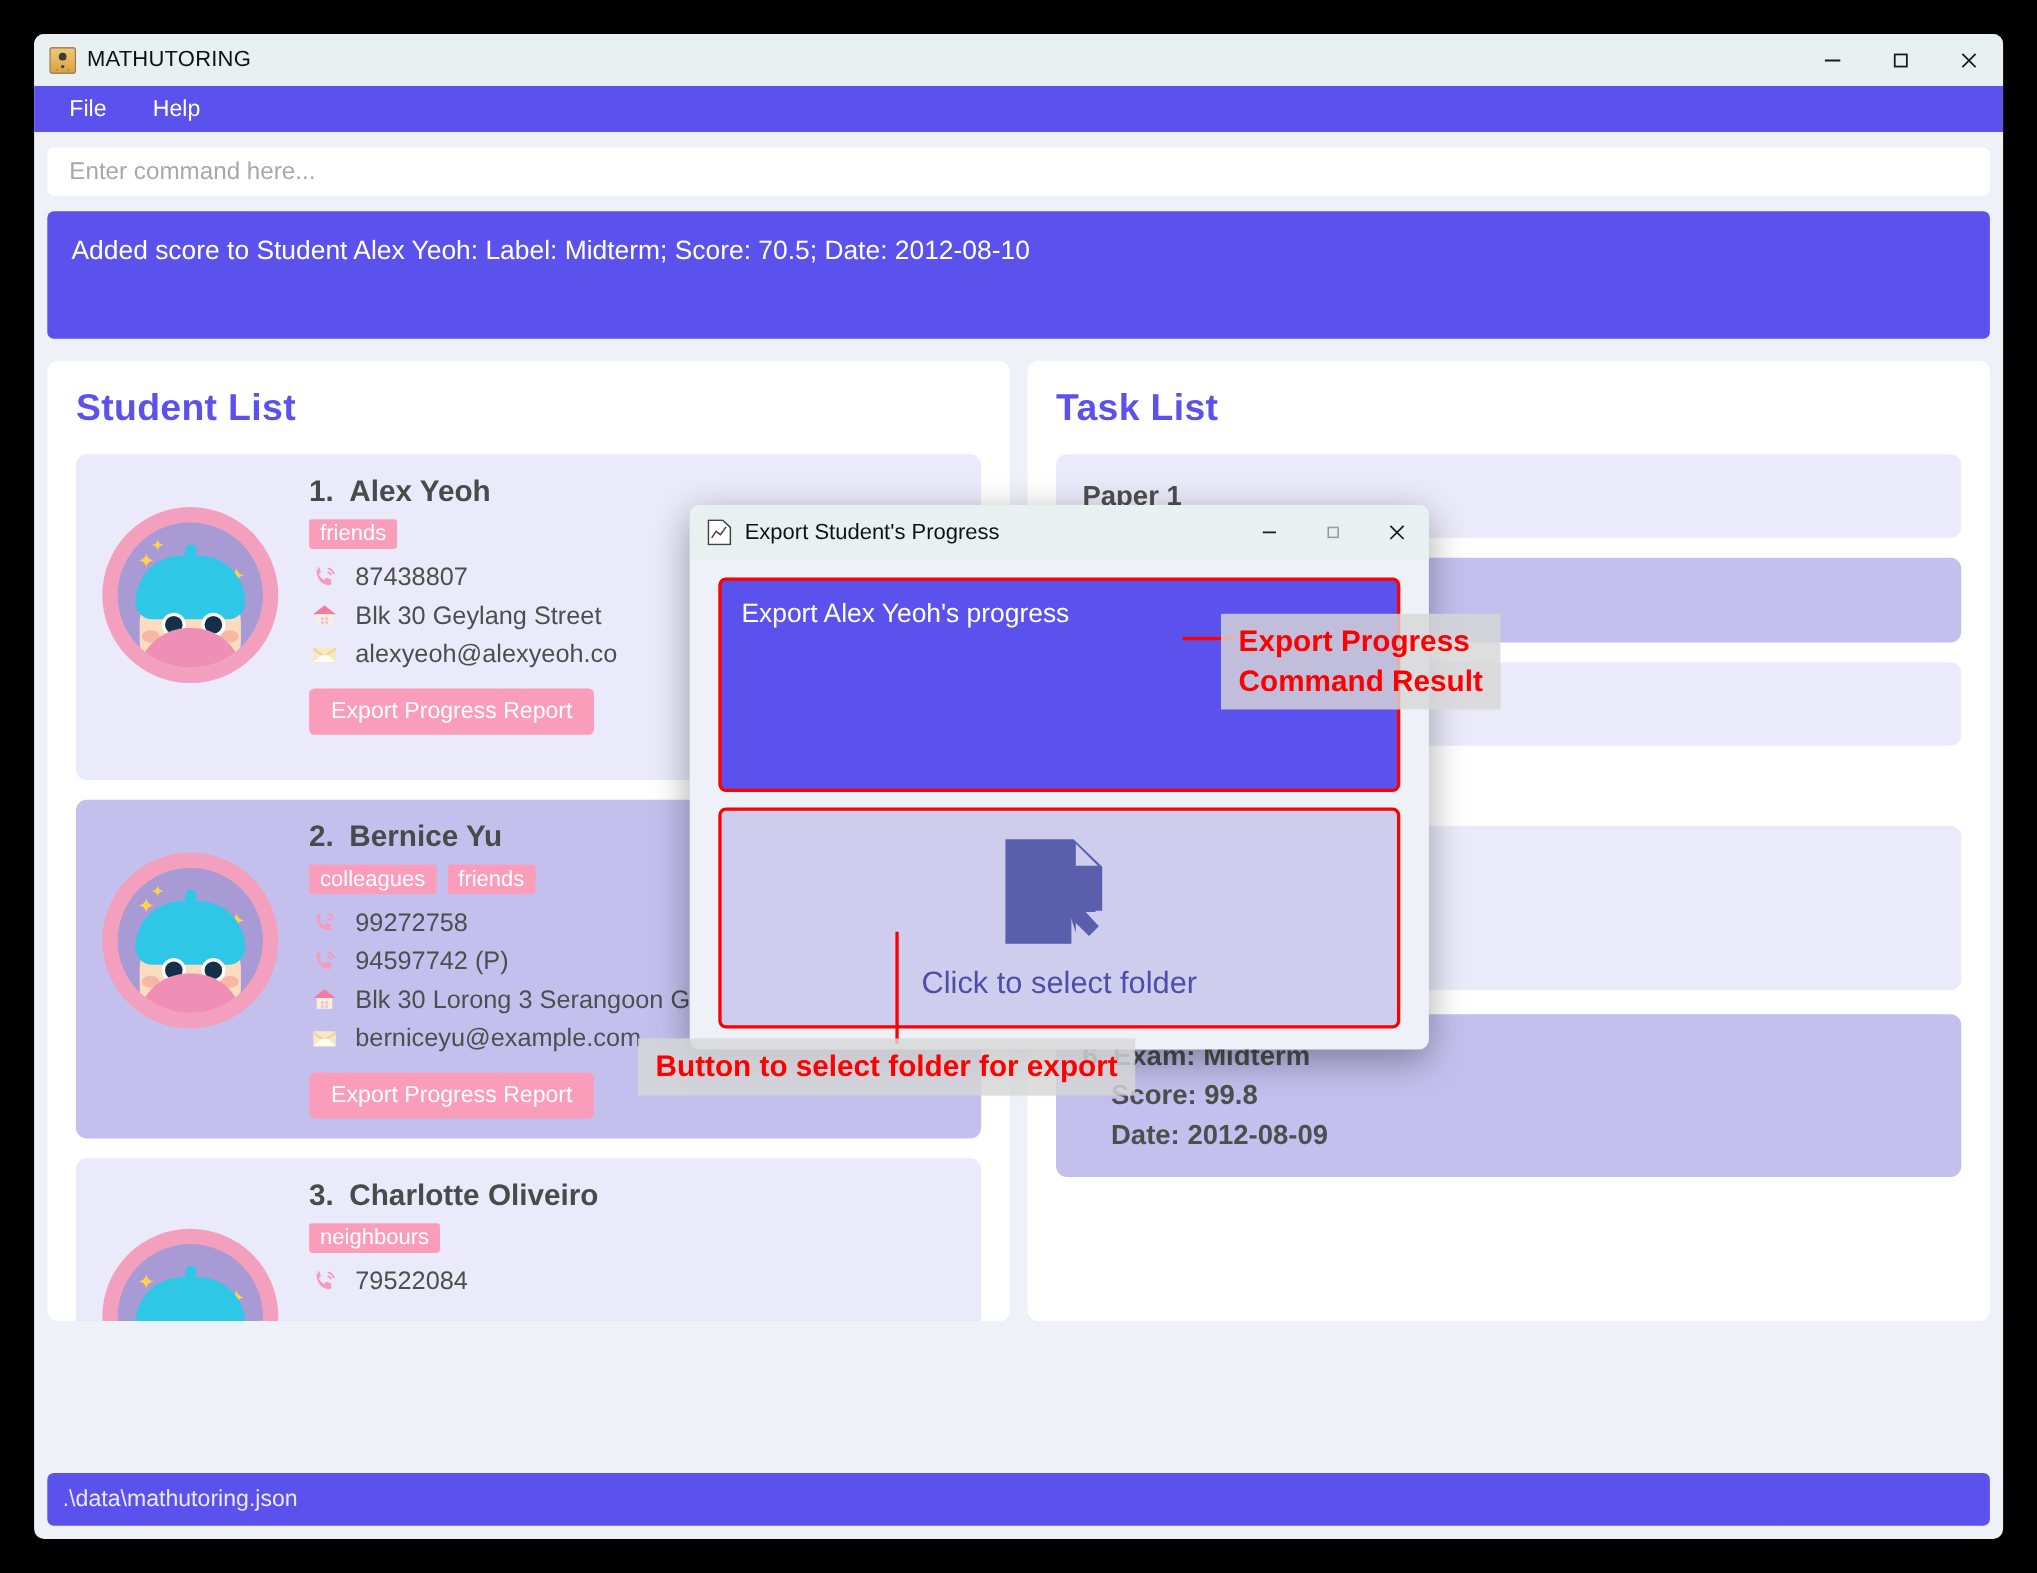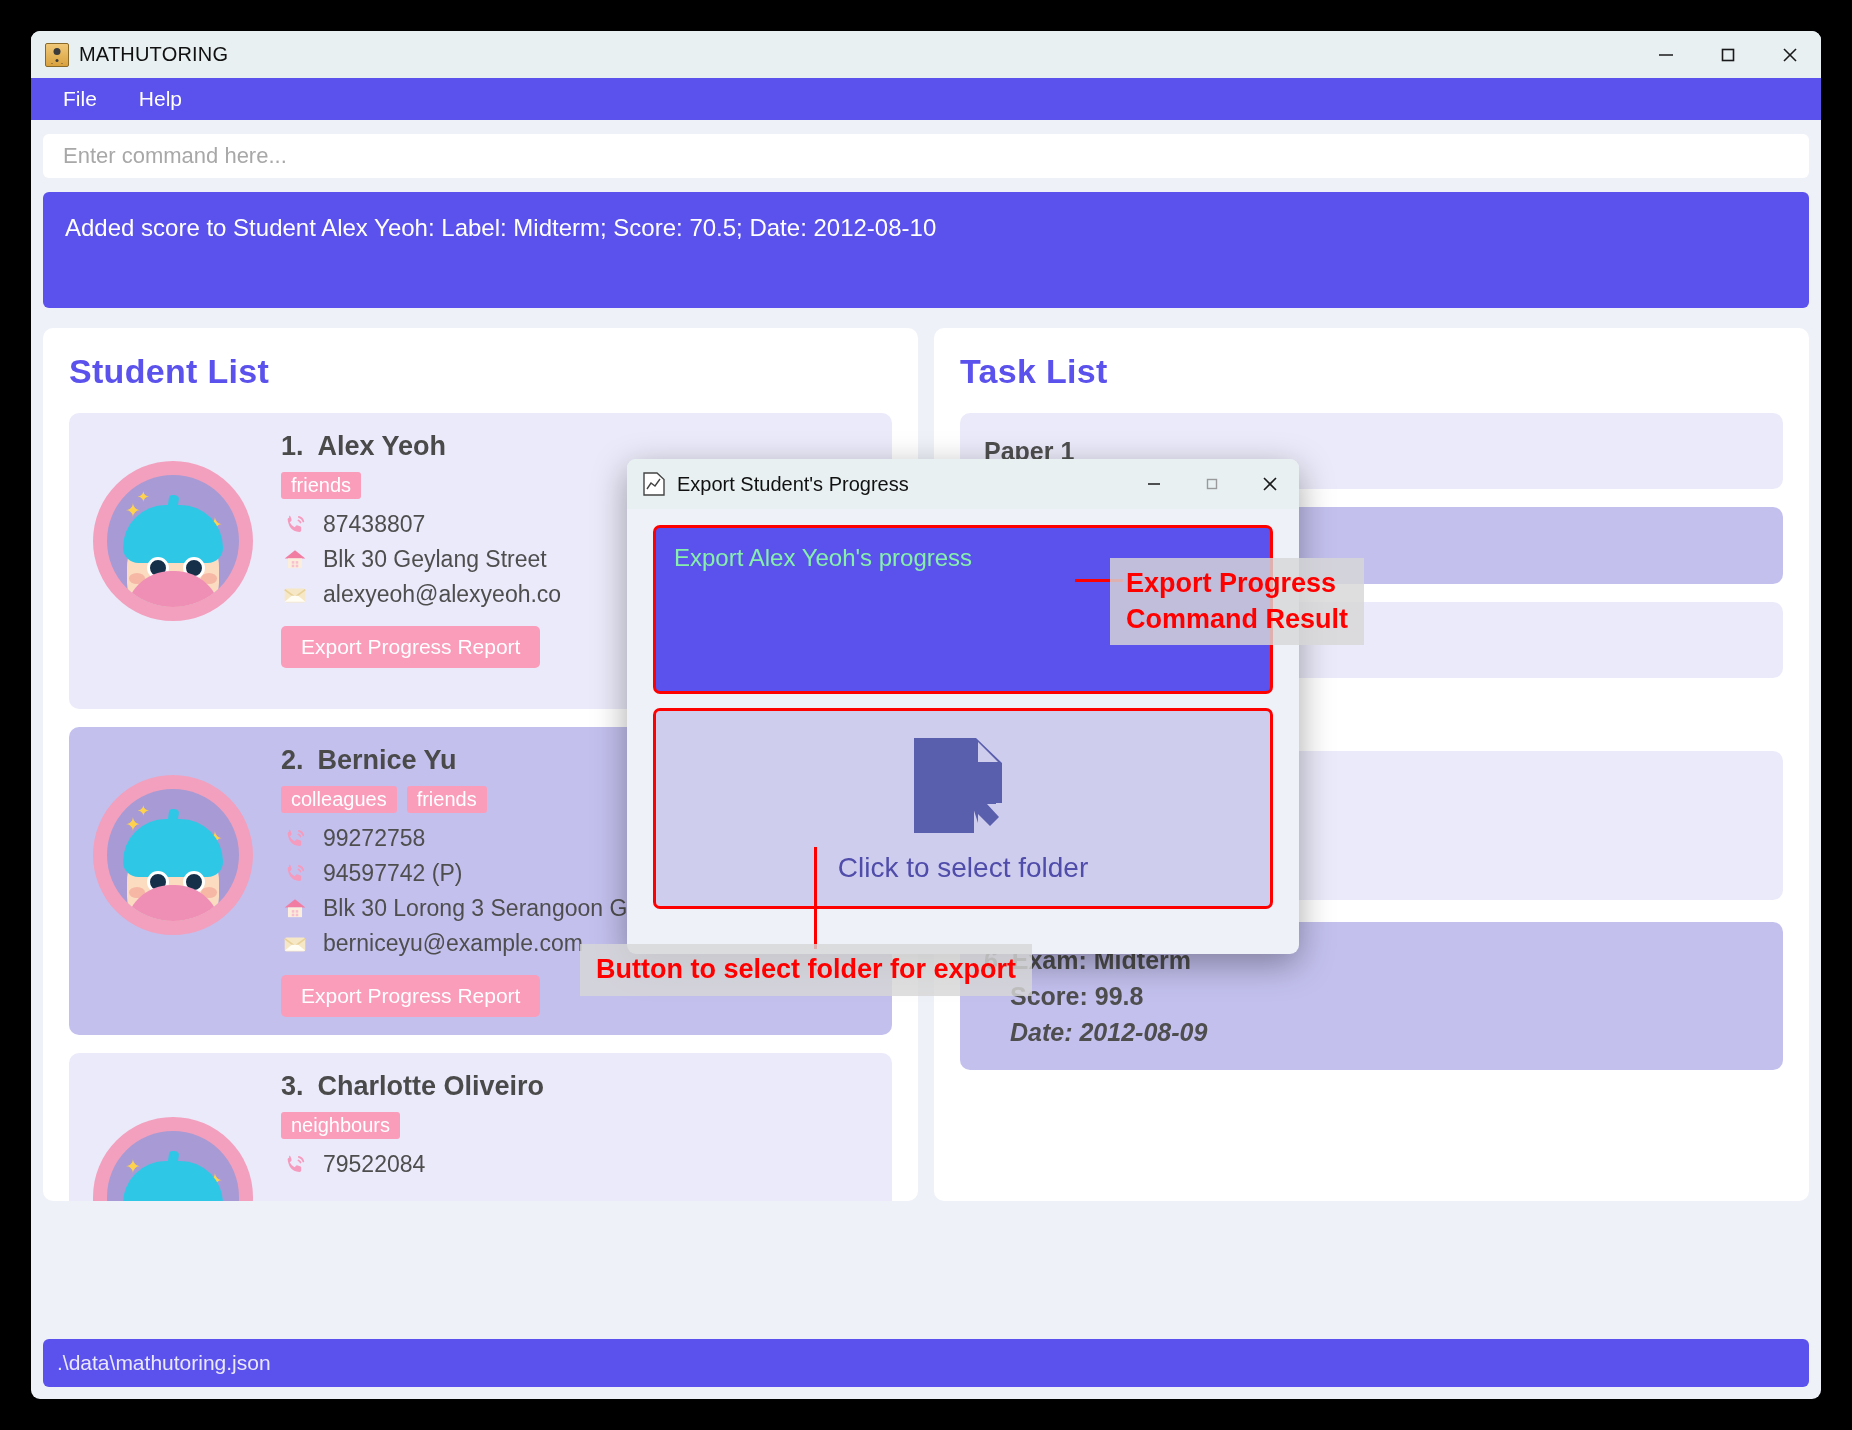--- a/index.html
+++ b/index.html
@@ -287,25 +287,25 @@
   }
   #dialog-titlebar .dlg-title { font-size: 20px; color: #111; }
   .dlg-buttons { position: absolute; right: 0; top: 0; display: flex; height: 50px; }
   .dlg-btn {
     width: 58px; height: 50px;
     display: flex; align-items: center; justify-content: center;
     cursor: default;
   }
   #dialog-body { padding: 16px 26px 0 26px; }
   #dialog-result {
-    height: 169px;
+    height: 195px;
     background: #5b51ec;
     border: 3px solid #fd0000;
     border-radius: 7px;
-    color: #86efac;
+    color: #ffffff;
     font-size: 24px;
     padding: 16px 18px;
   }
   #folder-picker {
     margin-top: 14px;
     height: 201px;
     background: #cfcdee;
     border: 3px solid #fd0000;
     border-radius: 7px;
     display: flex; flex-direction: column;
@@ -561,21 +561,21 @@
       <div class="task-heading">eoh</div>
 
       <div class="task-item" style="margin-bottom:22px;">
         <div>1. Exam: Midterm</div>
         <div style="padding-left:26px;">Score: 70.5</div>
         <div style="padding-left:26px;">Date: 2012-08-10</div>
       </div>
       <div class="task-item alt">
         <div>6. Exam: Midterm</div>
         <div style="padding-left:26px;">Score: 99.8</div>
-        <div style="padding-left:26px;font-style:italic;">Date: 2012-08-09</div>
+        <div style="padding-left:26px;">Date: 2012-08-09</div>
       </div>
     </div>
   </div>
 
   <div id="statusbar">
     <span>.\data\mathutoring.json</span>
   </div>
 
   <div id="export-dialog">
     <div id="dialog-titlebar">

